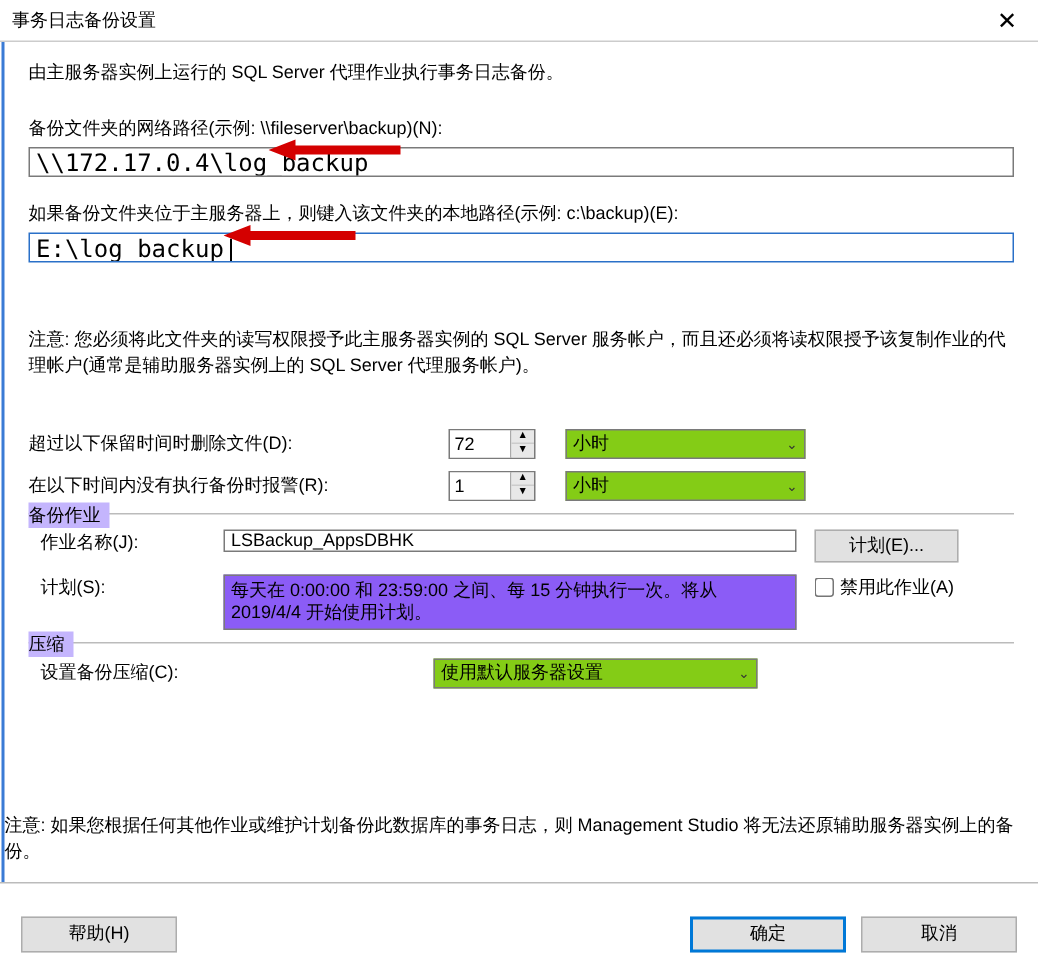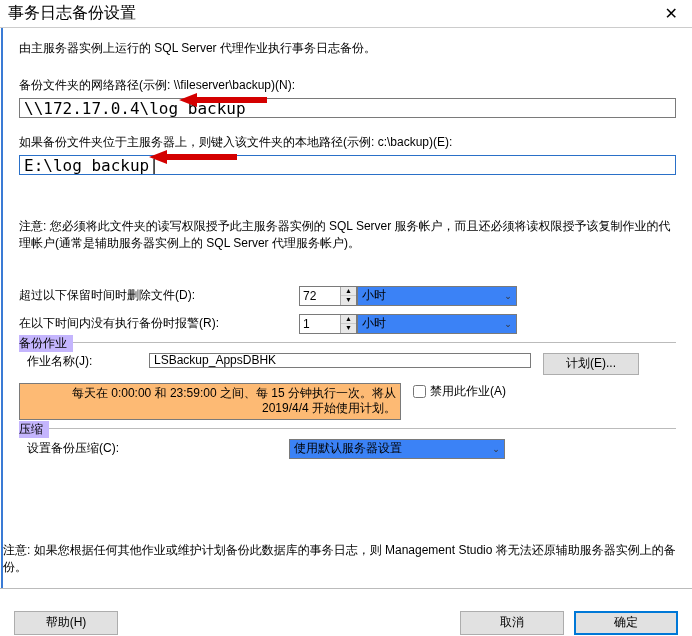--- a/index.html
+++ b/index.html
@@ -14,21 +14,21 @@
   position: relative;
 }
 .titlebar {
   height: 28px;
   border-bottom: 1px solid #ccc;
   display: flex;
   align-items: center;
   padding: 0 8px;
   justify-content: space-between;
 }
-.titlebar .title { font-size: 16px; }
+.titlebar .title { font-size: 12px; }
 .titlebar .close {
   font-size: 16px;
   font-family: Arial;
   cursor: default;
   padding: 0 6px;
 }
 .content {
   padding: 12px 16px 0 16px;
   border-left: 2px solid #3a7bd5;
   margin-left: 1px;
@@ -60,21 +60,21 @@
   display: flex;
   align-items: center;
   margin-bottom: 8px;
 }
 .row .lbl { width: 280px; }
 .spinner {
   display: inline-flex;
   border: 1px solid #7a7a7a;
   height: 20px;
   width: 58px;
-  margin-right: 0;
+  margin-right: 20px;
 }
 .spinner input {
   border: none;
   width: 40px;
   font-size: 12px;
   padding-left: 3px;
   outline: none;
 }
 .spinner .spins {
   display: flex;
@@ -87,21 +87,21 @@
   background: #e8e8e8;
   font-size: 7px;
   text-align: center;
   line-height: 8px;
   border-bottom: 1px solid #ccc;
 }
 .spinner .spins div:last-child { border-bottom: none; }
 .select {
   border: 1px solid #7a7a7a;
   height: 20px;
-  background: #3b82f6;
+  background: #84cc16;
   display: inline-flex;
   align-items: center;
   justify-content: space-between;
   padding-left: 4px;
 }
 .select .arrow {
   width: 16px;
   text-align: center;
   font-size: 9px;
   color: #333;
@@ -140,28 +140,27 @@
   min-width: 96px;
   background: #e1e1e1;
   border: 1px solid #adadad;
   font-size: 12px;
   padding: 0 8px;
   cursor: default;
 }
 .btn.primary { border: 2px solid #0078d7; background: #e1e1e1; }
 .readonly-box {
   border: 1px solid #7a7a7a;
-  background: #fdba74;
+  background: #8b5cf6;
   width: 382px;
   min-height: 34px;
   padding: 2px 4px;
   font-size: 12px;
   line-height: 1.3;
   margin-right: 12px;
-  text-align: right;
 }
 .checkbox-wrap {
   display: inline-flex;
   align-items: center;
   gap: 4px;
 }
 .checkbox-wrap input { width: 13px; height: 13px; }
 .compress-row {
   display: flex;
   align-items: center;
@@ -257,20 +256,21 @@
   <div class="fieldset">
     <span class="legend">备份作业</span>
 
     <div class="job-row">
       <span class="jlbl">作业名称(J):</span>
       <input class="job-name-input" value="LSBackup_AppsDBHK" style="">
       <button class="btn">计划(E)...</button>
     </div>
 
     <div class="job-row">
+      <span class="jlbl">计划(S):</span>
       <div class="readonly-box">每天在 0:00:00 和 23:59:00 之间、每 15 分钟执行一次。将从 2019/4/4 开始使用计划。</div>
       <label class="checkbox-wrap">
         <input type="checkbox" style="">
         <span>禁用此作业(A)</span>
       </label>
     </div>
   </div>
 
   <div class="fieldset">
     <span class="legend">压缩</span>
@@ -282,15 +282,15 @@
       </div>
     </div>
   </div>
 
   <div class="note-bottom">注意: 如果您根据任何其他作业或维护计划备份此数据库的事务日志，则 Management Studio 将无法还原辅助服务器实例上的备份。</div>
 </div>
 
 <div class="button-bar">
   <button class="btn">帮助(H)</button>
   <div class="spacer"></div>
+  <button class="btn primary">确定</button>
   <button class="btn">取消</button>
-  <button class="btn primary">确定</button>
 </div>
 
 </body></html>

